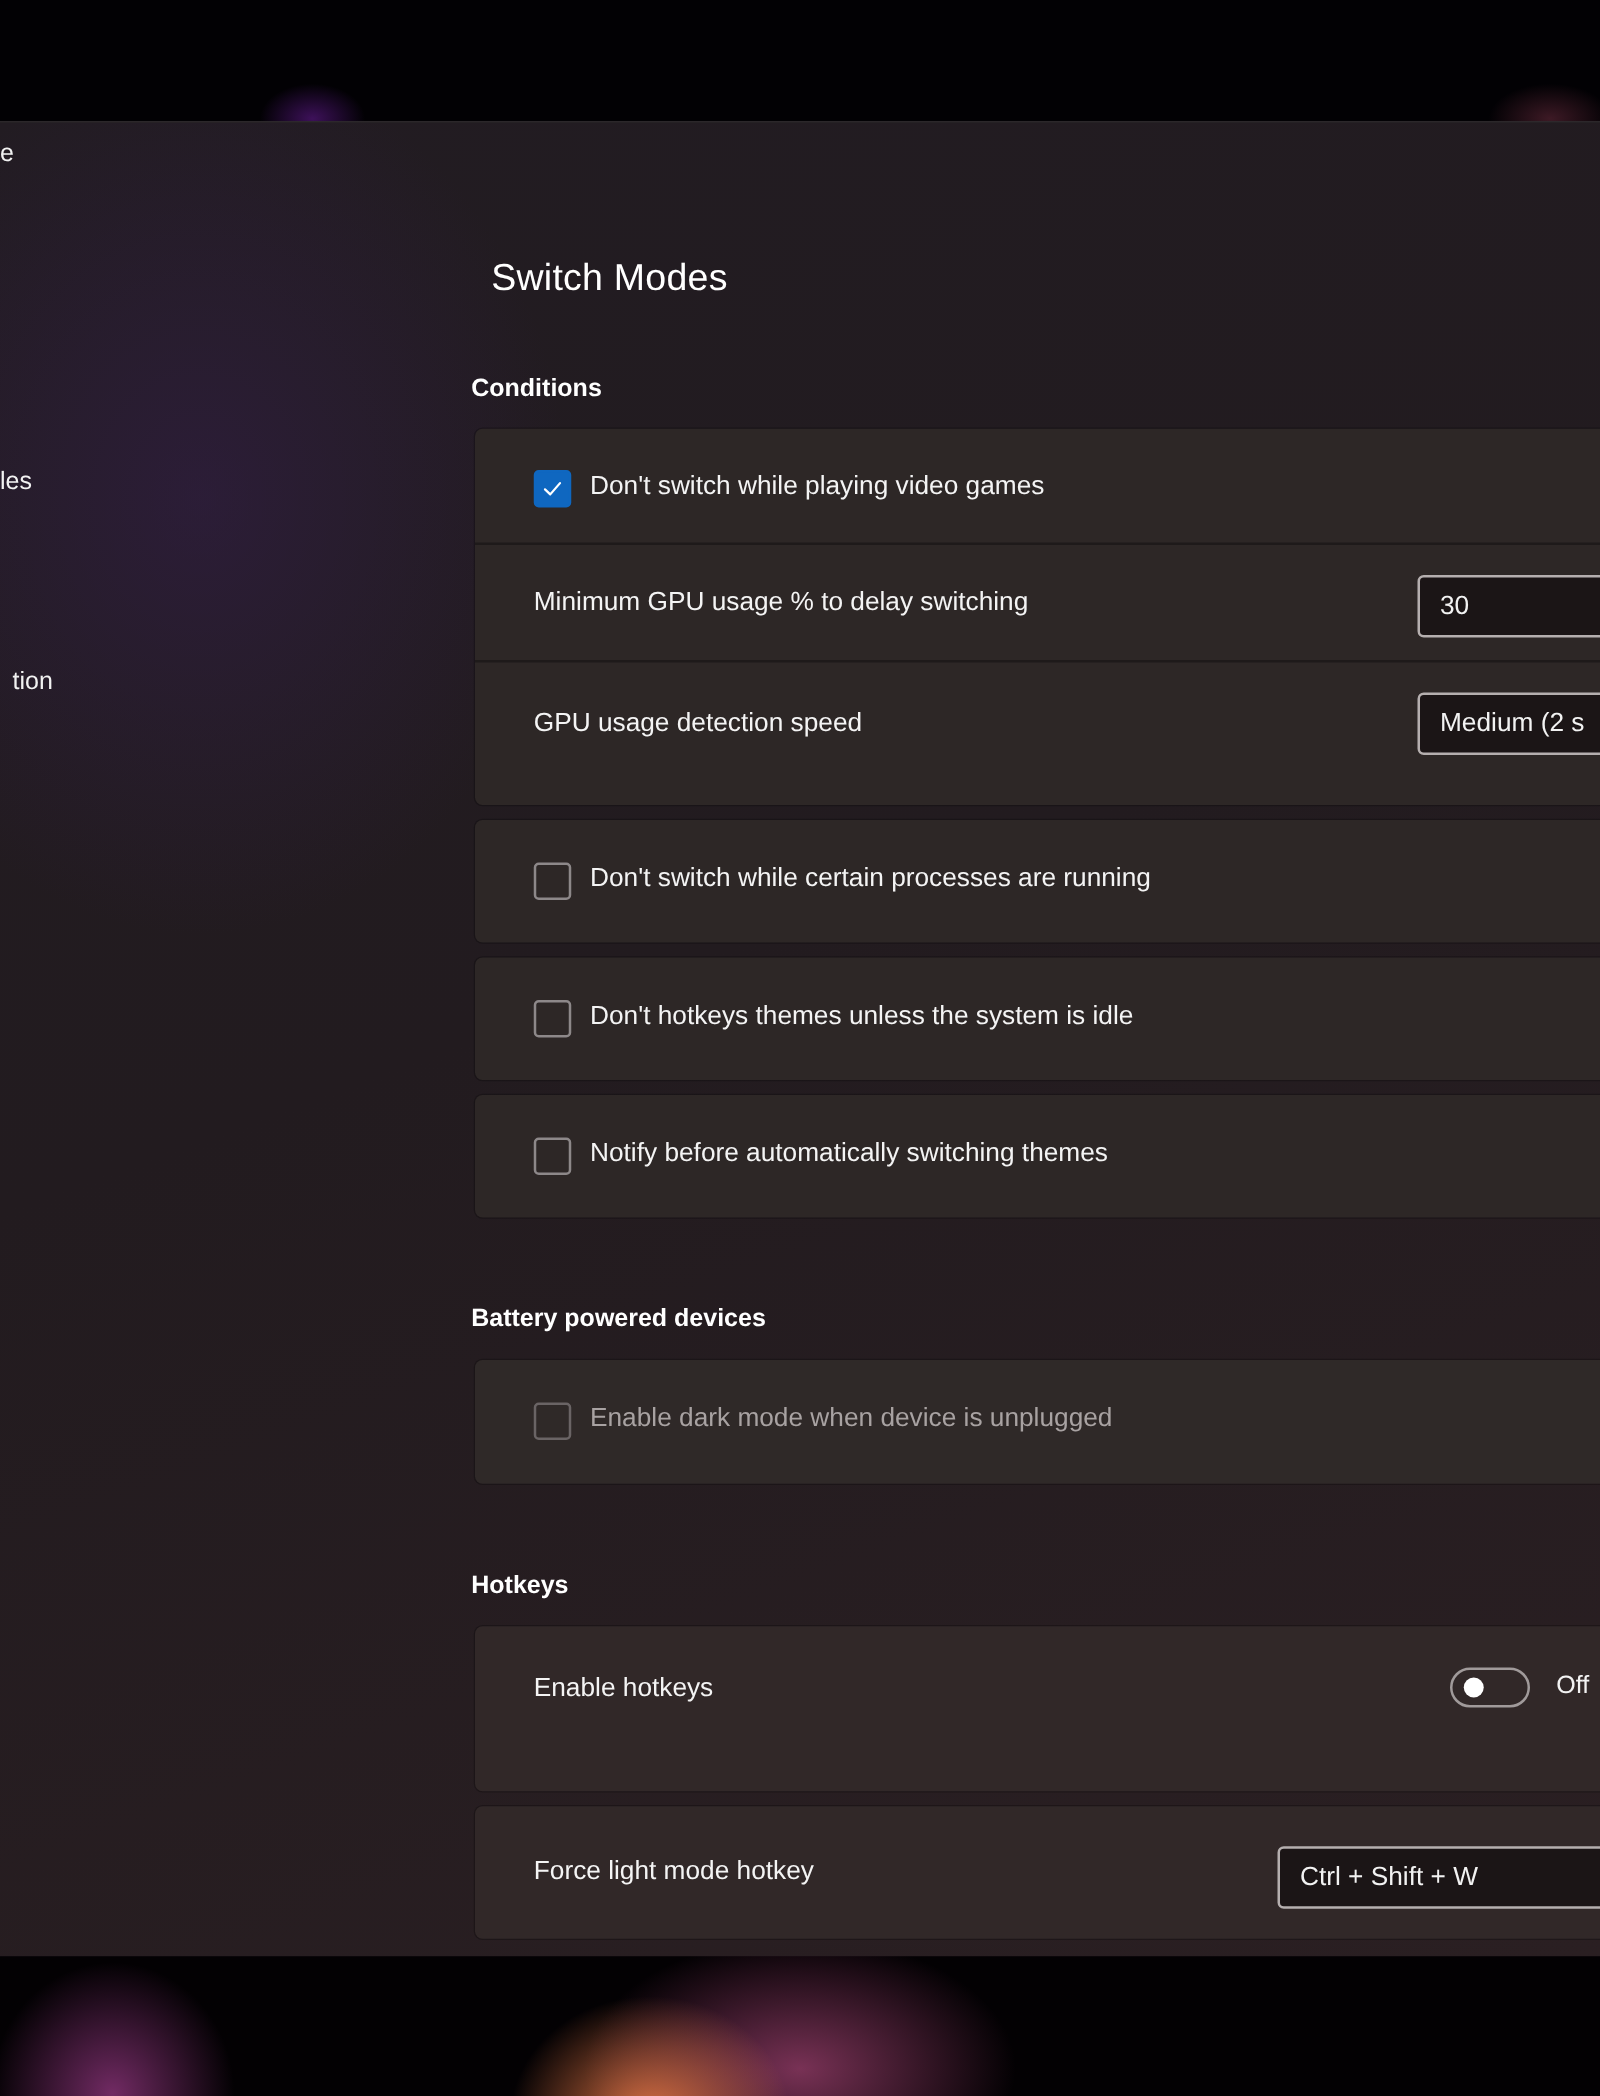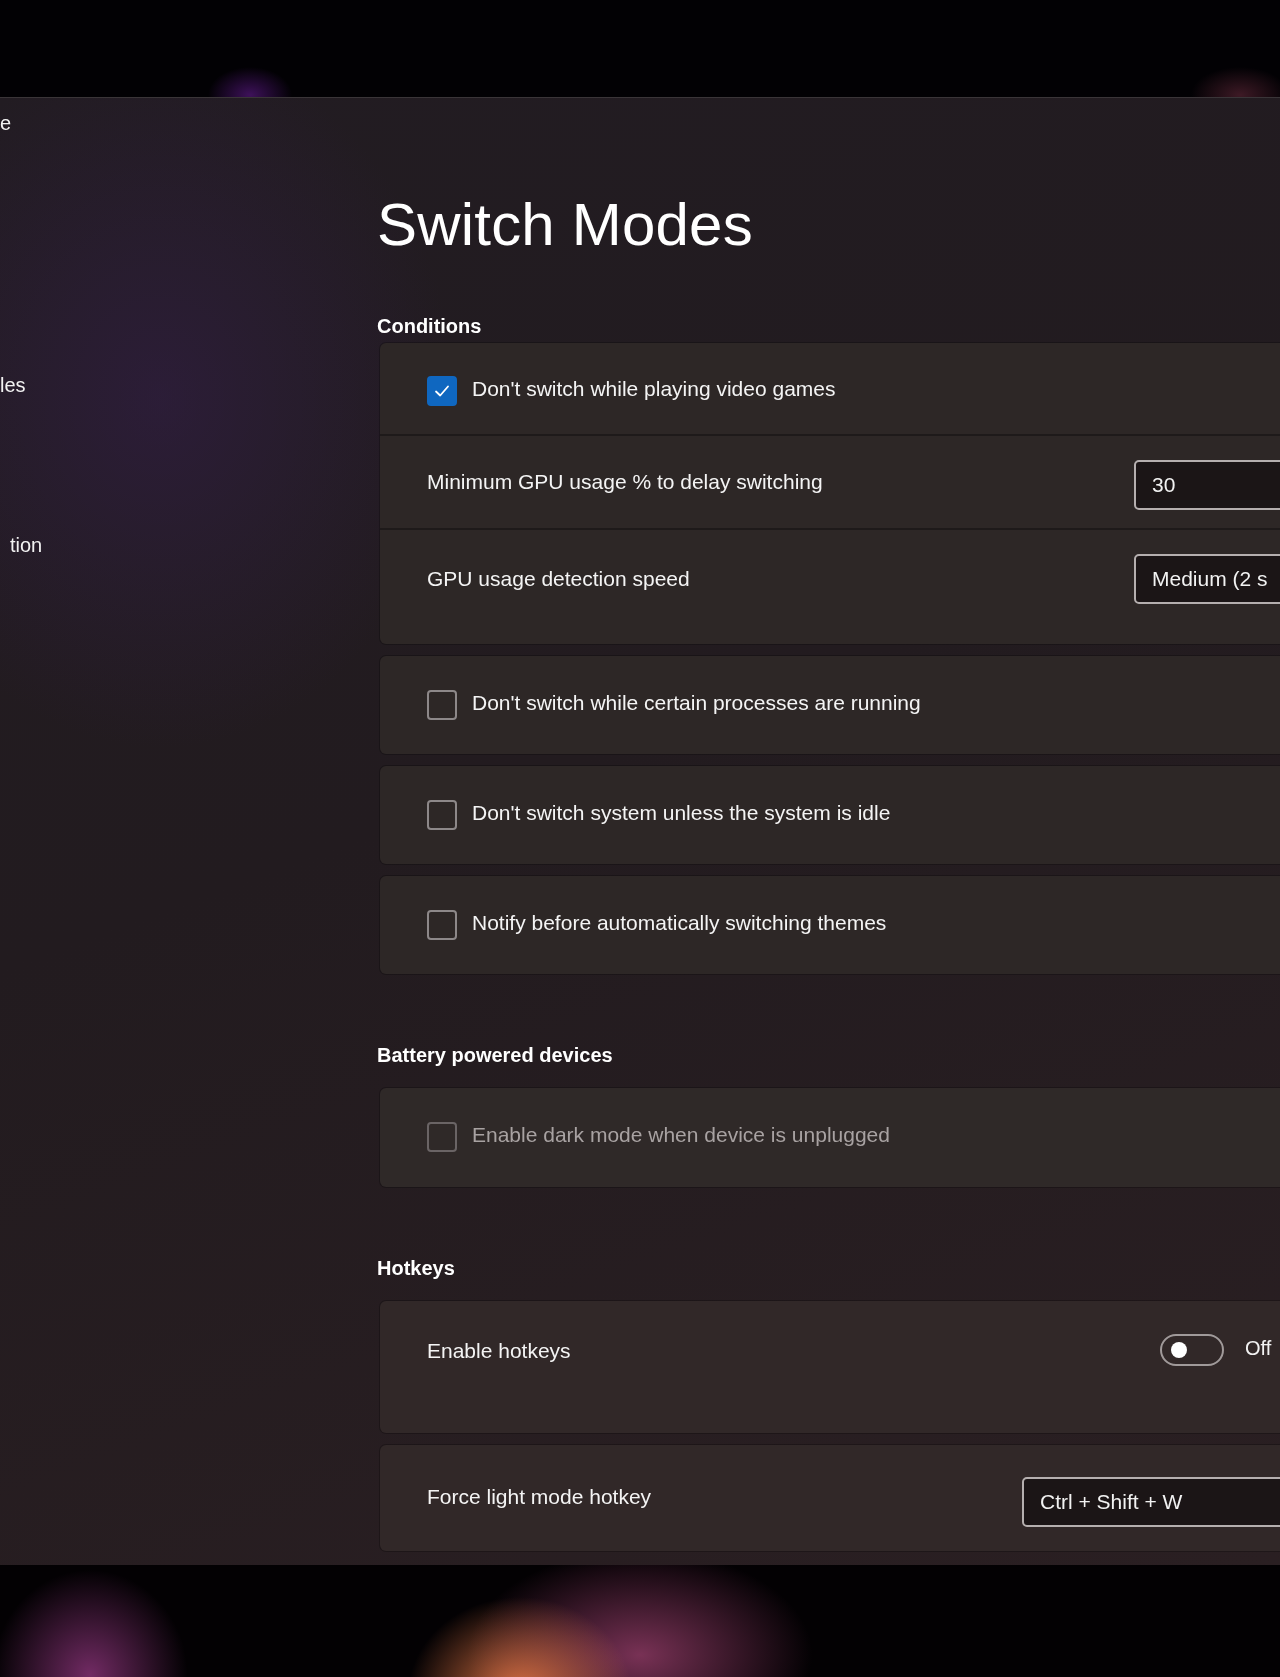--- a/index.html
+++ b/index.html
@@ -28,21 +28,21 @@
       radial-gradient(ellipse 420px 500px at 160px 300px, rgba(50,30,70,0.6), transparent 70%),
       linear-gradient(160deg, #221c22 0%, #221b1f 45%, #2a1f22 100%);
     border-top:1px solid #3a3538;
     border-bottom:1px solid #4a4446;
     overflow:hidden;
   }
   .nav-item {
     position:absolute; left:0; font-size:20px; color:#f2f2f2; white-space:nowrap;
   }
   .page-title {
-    position:absolute; left:377px; top:92px; font-size:60px; font-weight:400; color:#fff; margin:0;
+    position:absolute; left:377px; top:92px; font-size:30px; font-weight:400; color:#fff; margin:16px;
     letter-spacing:0.2px;
   }
   .section-title {
     position:absolute; left:377px; font-size:20px; font-weight:700; color:#fff; margin:0;
   }
   .card {
     position:absolute; left:380px; width:920px; background:#2d2726;
     border-radius:6px; box-shadow:0 0 0 1px rgba(0,0,0,0.25);
   }
   .card.tint { background:#312828; }
@@ -74,21 +74,21 @@
 <div class="wallpaper-top"></div>
 
 <div class="window">
 
   <div class="nav-item" style="top:14px;">e</div>
   <div class="nav-item" style="top:276px;">les</div>
   <div class="nav-item" style="top:436px;margin-left:10px;">tion</div>
 
   <h1 class="page-title">Switch Modes</h1>
 
-  <h2 class="section-title" style="top:217px;">Conditions</h2>
+  <h2 class="section-title" style="top:202px;">Conditions</h2>
 
   <div class="card" style="top:245px; height:301px;">
     <div class="row" style="height:91px;">
       <div class="cb checked" style="left:47px; top:33px;">
         <svg viewBox="0 0 20 20">
             <path d="M4 10.5 L8.2 14.5 L16 5.5" fill="none" stroke="#fff" stroke-width="1.8" stroke-linecap="round" stroke-linejoin="round"></path>
           </svg>
       </div>
       <span class="label" style="left:92px; top:34px;">Don't switch while playing video games</span>
     </div>
@@ -102,21 +102,21 @@
     </div>
   </div>
 
   <div class="card" style="top:558px; height:98px;">
     <div class="cb" style="left:47px; top:34px;"></div>
     <span class="label" style="left:92px; top:35px;">Don't switch while certain processes are running</span>
   </div>
 
   <div class="card" style="top:668px; height:98px;">
     <div class="cb" style="left:47px; top:34px;"></div>
-    <span class="label" style="left:92px; top:35px;">Don't switch system unless the system is idle</span>
+    <span class="label" style="left:92px; top:35px;">Don't hotkeys themes unless the system is idle</span>
   </div>
 
   <div class="card" style="top:778px; height:98px;">
     <div class="cb" style="left:47px; top:34px;"></div>
     <span class="label" style="left:92px; top:35px;">Notify before automatically switching themes</span>
   </div>
 
   <h2 class="section-title" style="top:946px;">Battery powered devices</h2>
   <div class="card" style="top:990px; height:99px; background:#2f2928;">
     <div class="cb disabled" style="left:47px; top:34px;"></div>

